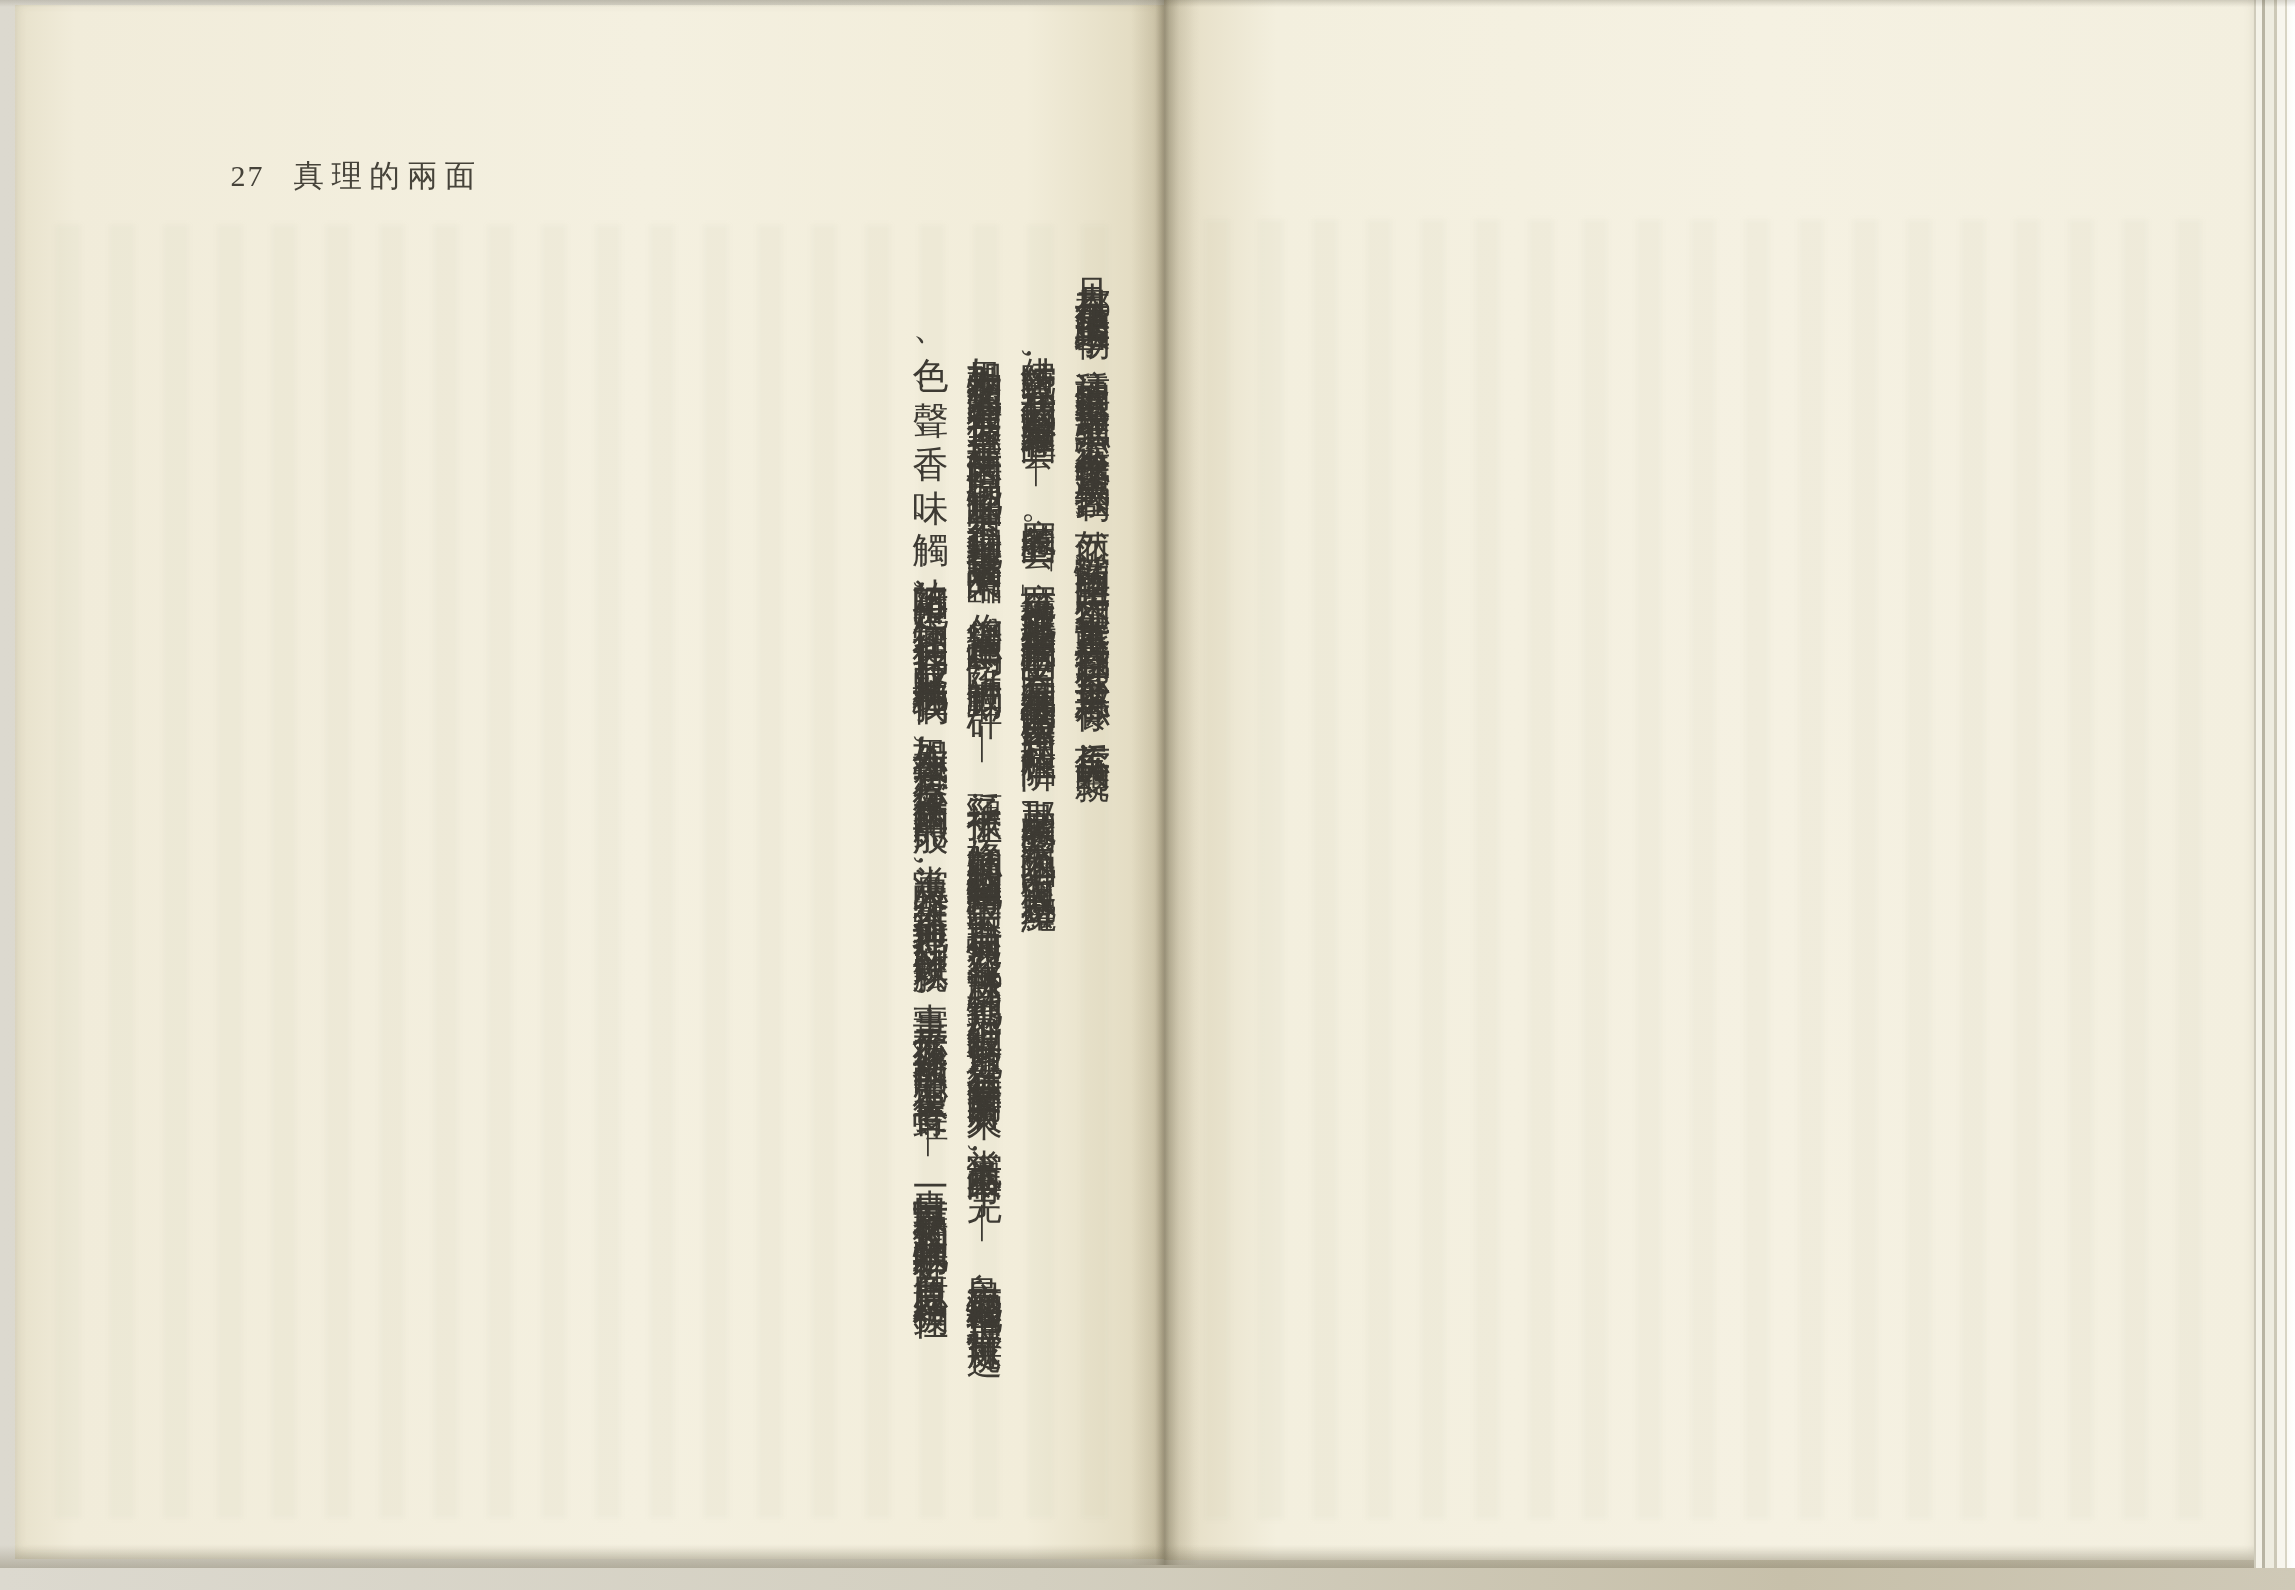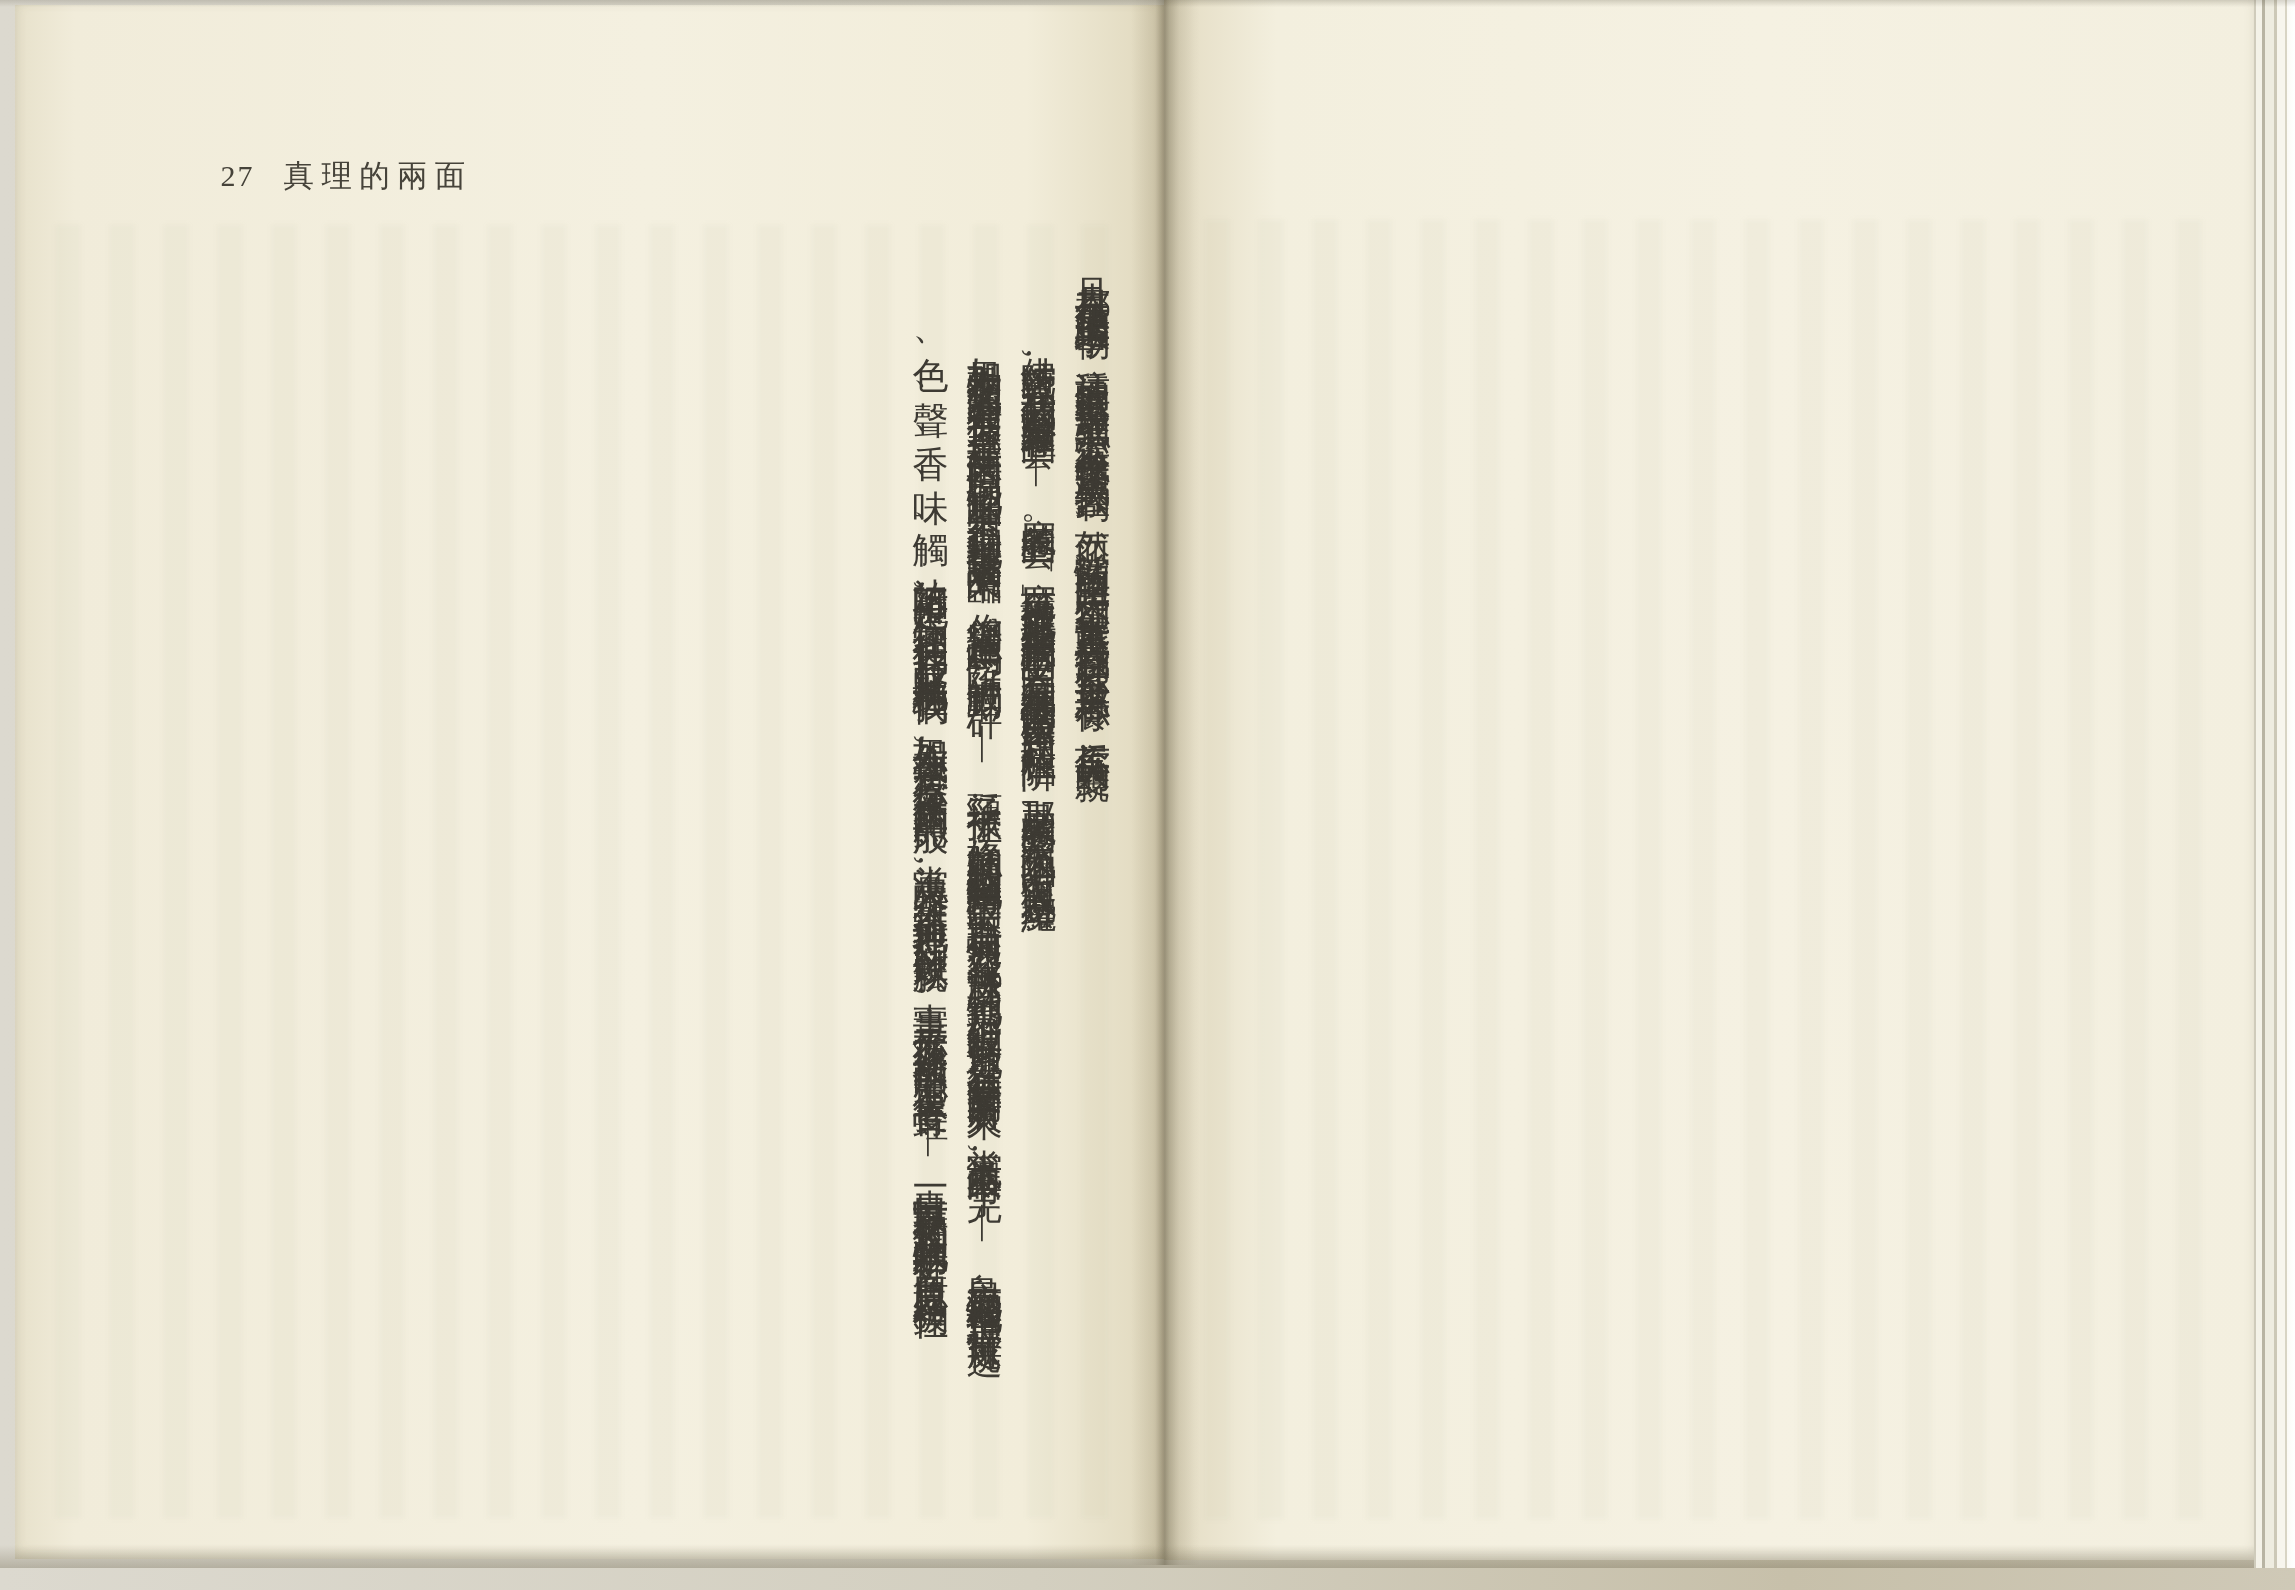--- a/index.html
+++ b/index.html
@@ -59,21 +59,21 @@
   }
   .header{
     position:absolute;
     white-space:nowrap;
     color:#46433a;
     font-size:30.5px;
     z-index:5;
   }
   .header .num{letter-spacing:2px;font-size:30px;}
   .header .title{letter-spacing:7.3px;}
-  .header-left{left:206px;top:151px;}
+  .header-left{left:216px;top:151px;}
   .header-left .num{margin-right:29px;}
   .pagebody{
     position:absolute;
     writing-mode:vertical-rl;
     text-orientation:mixed;
     font-size:36px;
     line-height:54px;
     letter-spacing:4px;
     color:#3d3a33;
     z-index:5;

